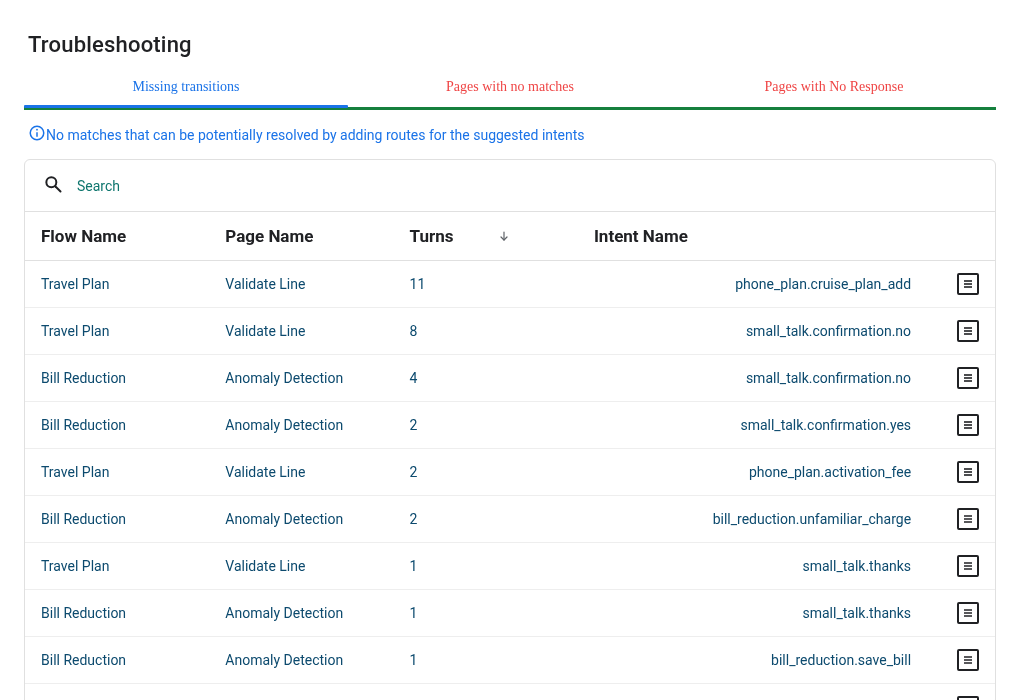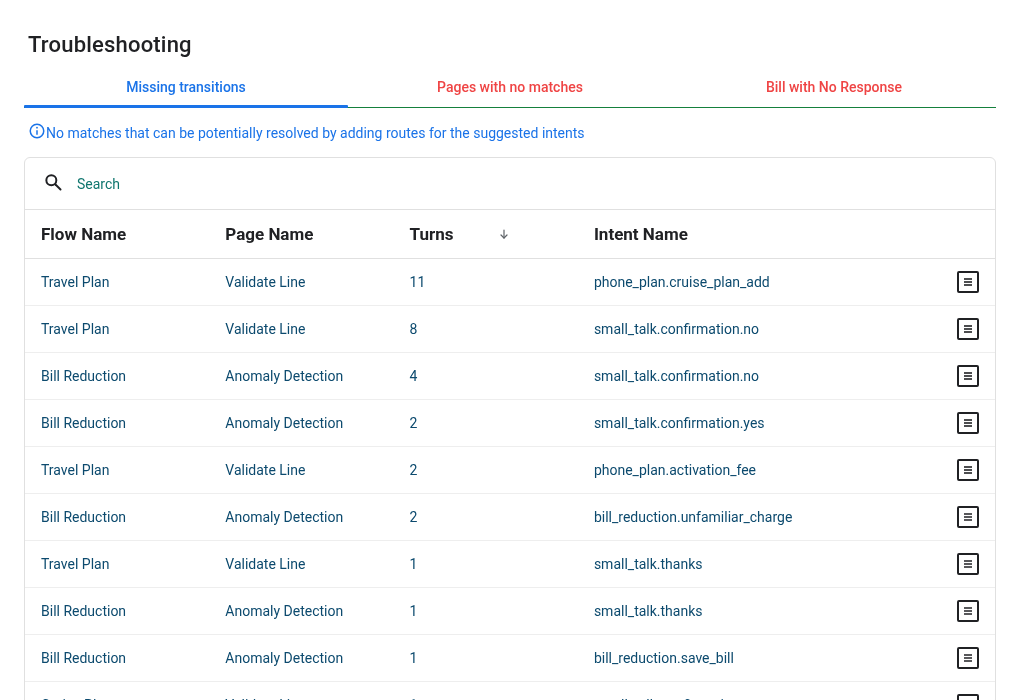--- a/index.html
+++ b/index.html
@@ -1,52 +1,52 @@
 <!DOCTYPE html>
 <html><head>
 <meta charset="utf-8">
 <style>
   * { box-sizing: border-box; }
   html, body { margin: 0; padding: 0; font-family: Roboto, "Helvetica Neue", Arial, sans-serif; background: #fff; color: #202124; font-size: 14px; }
   .page { width: 1020px; padding: 24px 24px 0 24px; }
   .page-title { font-size: 22px; font-weight: 500; margin: 8px 0 8px 4px; letter-spacing: .2px; }
-  .tabs { display: flex; border-bottom: 1px solid #15803d; }
+  .tabs { display: flex; border-bottom: 3px solid #15803d; font-family: Liberation Serif, serif; }
   .tab { flex: 1; text-align: center; padding: 14px 0 12px 0; font-size: 14px; font-weight: 500; color: #ef4444; cursor: pointer; position: relative; }
   .tab.active { color: #1a73e8; }
   .tab.active::after { content: ""; position: absolute; left: 0; right: 0; bottom: -1px; height: 3px; background: #1a73e8; border-radius: 1px; }
   .banner { display: flex; align-items: center; padding: 14px 4px 14px 4px; color: #1a73e8; }
   .info-icon-svg { width: 18px; height: 18px; }
   .card { border: 1px solid #e0e0e0; border-radius: 6px; overflow: hidden; }
   .search-row { display: flex; align-items: center; gap: 14px; padding: 14px 18px; border-bottom: 1px solid #e0e0e0; }
   .search-icon-svg { width: 20px; height: 20px; }
   .search-text { font-weight: 400; color: #0f766e; }
   .table { width: 100%; border-collapse: collapse; }
   .table thead th { text-align: left; font-size: 17px; font-weight: 700; color: #202124; padding: 14px 16px; border-bottom: 1px solid #e0e0e0; white-space: nowrap; }
   .col-flow { width: 19%; }
   .col-page { width: 19%; }
   .col-turns { width: 19%; }
-  .col-intent { width: 36%; }
+  .col-intent { width: 36%; text-align: right; }
   .col-action { width: 7%; text-align: right; }
   .sort-arrow { display: inline-block; margin-left: 40px; color: #5f6368; }
   .table tbody td { padding: 12px 16px; border-bottom: 1px solid #eeeeee; color: #0c4a6e; }
   .table tbody tr:last-child td { border-bottom: none; }
   .row-icon { display: inline-flex; width: 22px; height: 22px; border: 2px solid #202124; border-radius: 2px; align-items: center; justify-content: center; }
   .row-icon svg { width: 12px; height: 12px; }
   .td-action { text-align: right; }
 </style>
 </head>
 <body>
 <div class="page">
 
 <div class="page-title">Troubleshooting</div>
 
 <div class="tabs" id="tabs">
       <div class="tab active">Missing transitions</div>
       <div class="tab">Pages with no matches</div>
-      <div class="tab">Bill with No Response</div>
+      <div class="tab">Pages with No Response</div>
     </div>
 
 <div class="banner">
   <span>
     <svg class="info-icon-svg" viewBox="0 0 24 24" fill="none" stroke="#1a73e8" stroke-width="2">
       <circle cx="12" cy="12" r="9"></circle>
       <line x1="12" y1="11" x2="12" y2="17"></line>
       <circle cx="12" cy="7.5" r="1.2" fill="#1a73e8" stroke="none"></circle>
     </svg>
   </span>

